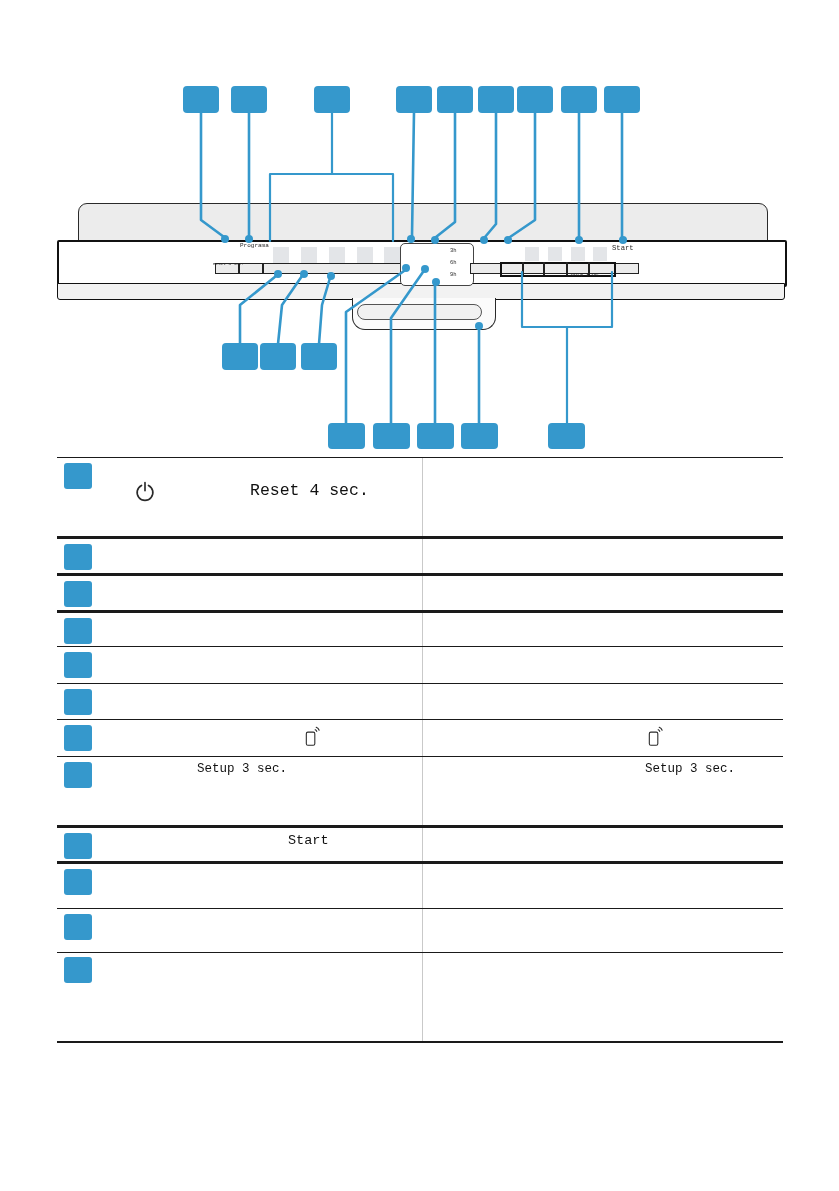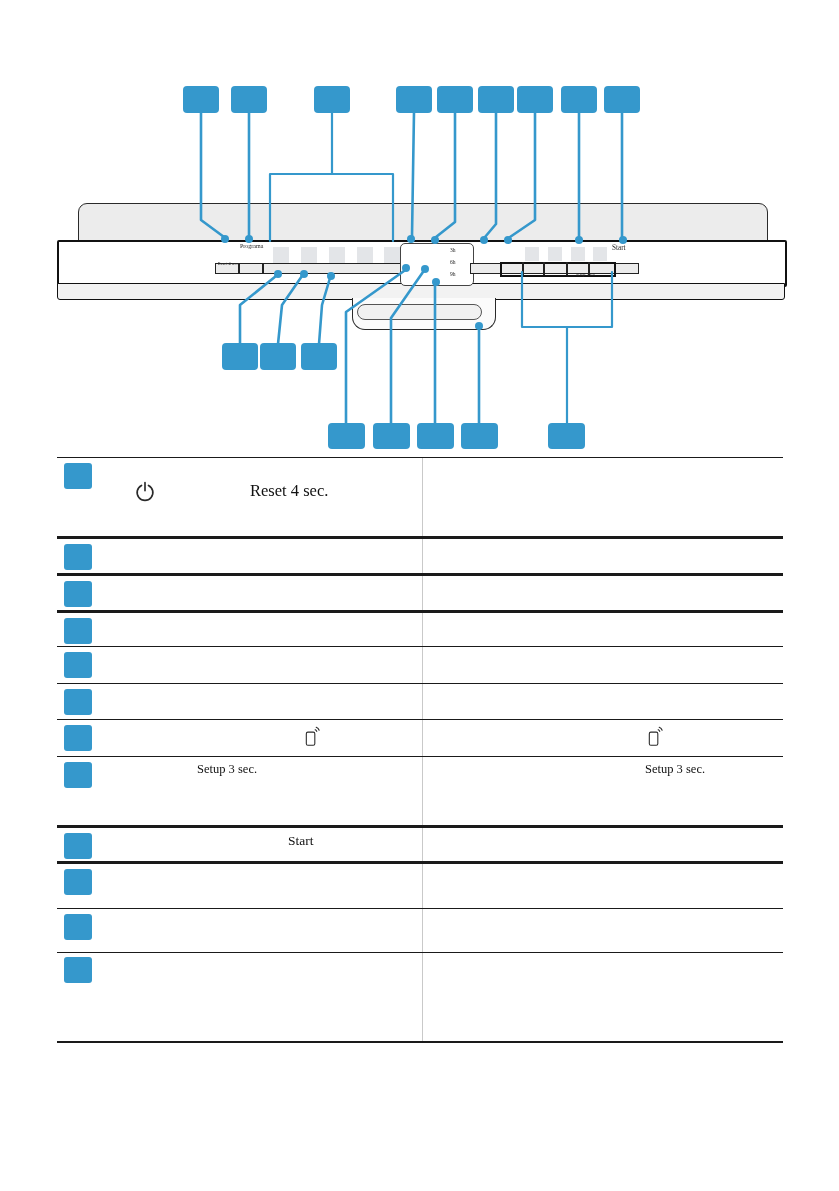--- a/index.html
+++ b/index.html
@@ -1,18 +1,18 @@
 <!DOCTYPE html>
 <html style="--accent: #3598cc;"><head>
 <meta charset="utf-8">
 <style>
   :root { --accent:#3598cc; --ink:#1a1a1a; }
   html,body{margin:0;padding:0;background:#fff;}
   .page{position:relative;width:839px;height:1191px;background:#fff;overflow:hidden;
-        font-family:Liberation Serif, serif;color:var(--ink);}
+        font-family:Liberation Mono, monospace;color:var(--ink);}
   .abs{position:absolute;}
   
   .body-top{left:78px;top:203px;width:688px;height:39px;background:#ececec;
             border:1.5px solid #2a2a2a;border-radius:9px 9px 0 0;z-index:1;}
   .panel{left:57px;top:240px;width:726px;height:43px;background:#fff;
          border:2px solid #111;border-radius:2px;z-index:1;}
   .strip{left:57px;top:283px;width:726px;height:15px;background:#f2f2f2;
          border:1.5px solid #111;border-radius:0 0 3px 3px;z-index:1;}
   .handle-outer{left:352px;top:298px;width:142px;height:31px;background:#fbfbfb;
          border:1.5px solid #2a2a2a;border-top:none;border-radius:0 0 13px 13px;z-index:1;}

